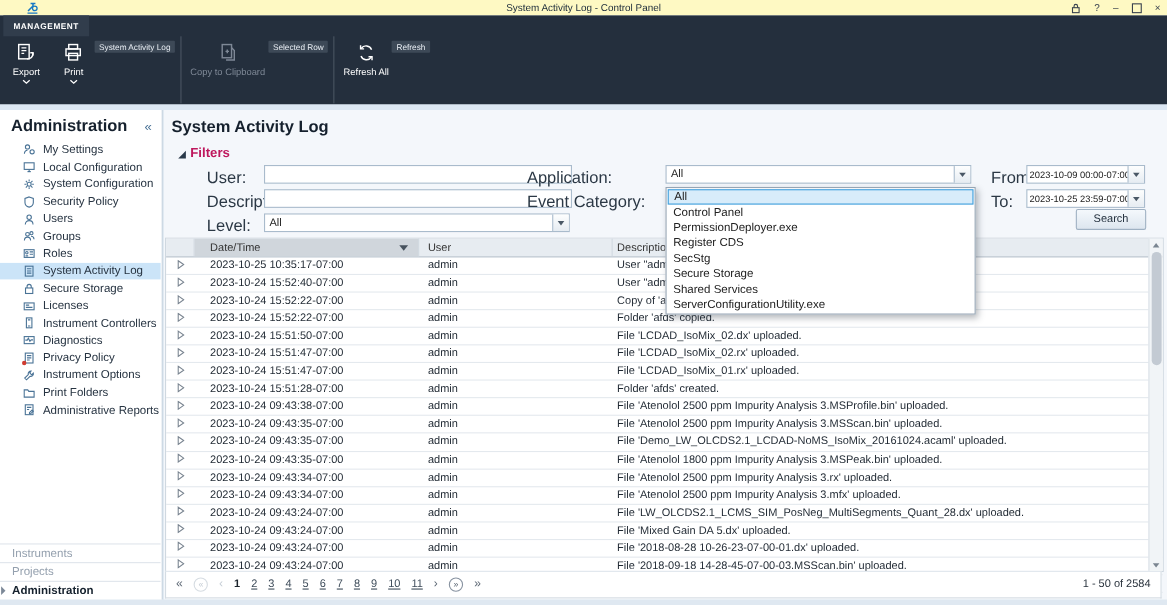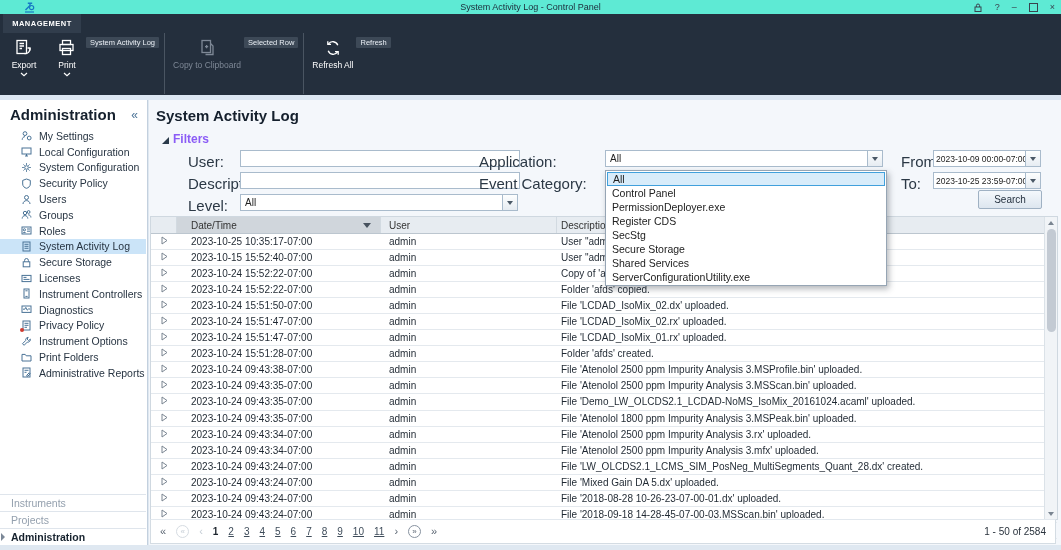--- a/index.html
+++ b/index.html
@@ -1,20 +1,20 @@
 <!DOCTYPE html>
 <html><head>
 <meta charset="utf-8">
 <style>
   html,body{margin:0;padding:0;}
   body{background:#8f9aa7;font-family:"Liberation Sans","DejaVu Sans",sans-serif;}
   #app{position:relative;width:1061px;height:550px;background:#dfe8f1;overflow:hidden;-webkit-font-smoothing:antialiased;}
 
   
-  .titlebar{position:absolute;left:0;top:0;width:1061px;height:14px;background:#5eead4;}
+  .titlebar{position:absolute;left:0;top:0;width:1061px;height:14px;background:#fef9c3;}
   .appicon{position:absolute;left:24px;top:1px;line-height:0;}
   .wtitle{position:absolute;left:0;right:0;top:0;height:14px;line-height:14px;text-align:center;font-size:9px;color:#1c2b3a;}
   .wincontrols{position:absolute;right:6px;top:0;height:14px;display:flex;align-items:center;gap:12px;z-index:9;}
   .wincontrols span{font-size:9px;color:#39424e;line-height:14px;}
   .maxbox{width:7px;height:7px;border:1px solid #39424e;display:inline-block;}
 
   
   .ribbon{position:absolute;left:0;top:14px;width:1061px;height:81px;background:#242f3d;}
   .ribbon-tab{position:absolute;left:3px;top:0;width:78px;height:19px;background:#313d4c;color:#fff;
     font-size:7.5px;font-weight:bold;letter-spacing:.5px;display:flex;align-items:center;justify-content:center;}
@@ -43,21 +43,21 @@
   .slabel{white-space:nowrap;}
   .sb-footer{position:absolute;left:0;right:1px;bottom:0;}
   .sb-foot-item{height:16px;border-top:1px solid #dfe5ec;display:flex;align-items:center;padding-left:11px;
     font-size:10.5px;color:#94a0ae;position:relative;cursor:default;}
   .sb-foot-item.active{color:#16222e;font-weight:bold;}
   .foot-marker{position:absolute;left:1px;top:4px;width:0;height:0;border-top:4px solid transparent;border-bottom:4px solid transparent;border-left:4px solid #7c8897;}
 
   
   .main{position:absolute;left:149px;top:100px;right:0;bottom:5px;background:#f4f7fb;}
   .page-title{position:absolute;left:7px;top:7px;font-size:15px;font-weight:bold;color:#15202d;}
-  .filters-hdr{position:absolute;left:13px;top:32px;display:flex;align-items:flex-end;gap:4px;font-size:12px;font-weight:bold;color:#8b5cf6;}
+  .filters-hdr{position:absolute;left:13px;top:32px;display:flex;align-items:flex-end;gap:4px;font-size:12px;font-weight:bold;color:#be185d;}
   .collapse-tri{width:0;height:0;border-left:7px solid transparent;border-bottom:7px solid #2a3a4a;margin-bottom:2px;}
   .flabel{position:absolute;font-size:15px;color:#2b3845;white-space:nowrap;}
   .flabel.r{width:122px;text-align:left;}
   .finput{position:absolute;height:15px;border:1px solid #a9bbcc;background:#fff;font-size:10px;color:#222;
     padding:0 3px;box-sizing:content-box;outline:none;font-family:inherit;}
   .combo{position:absolute;height:17px;border:1px solid #a9bbcc;background:#fff;display:flex;align-items:stretch;box-sizing:border-box;}
   .combo-value{flex:1;font-size:10px;color:#222;padding-left:4px;display:flex;align-items:center;overflow:hidden;white-space:nowrap;}
   .combo-value.small{font-size:8.5px;padding-left:2px;}
   .combo-btn{width:14px;border-left:1px solid #a9bbcc;background:linear-gradient(#fdfefe,#e6ecf2);display:flex;align-items:center;justify-content:center;flex:none;}
   .tri-down{width:0;height:0;border-left:3.5px solid transparent;border-right:3.5px solid transparent;border-top:4px solid #4a5866;}
@@ -405,21 +405,21 @@
             <div class="td td-date">2023-10-25 10:35:17-07:00</div>
             <div class="td td-user">admin</div>
             <div class="td td-desc">User "admin" logged in</div>
           </div>
           <div class="tr">
             <div class="td td-exp">
               <span><svg width="7" height="9" viewBox="0 0 7 9">
                   <path d="M1 1L6 4.5 1 8Z" fill="none" stroke="#7a8591" stroke-width="1"></path>
                 </svg></span>
             </div>
-            <div class="td td-date">2023-10-15 15:52:40-07:00</div>
+            <div class="td td-date">2023-10-24 15:52:40-07:00</div>
             <div class="td td-user">admin</div>
             <div class="td td-desc">User "admin" logged in</div>
           </div>
           <div class="tr">
             <div class="td td-exp">
               <span><svg width="7" height="9" viewBox="0 0 7 9">
                   <path d="M1 1L6 4.5 1 8Z" fill="none" stroke="#7a8591" stroke-width="1"></path>
                 </svg></span>
             </div>
             <div class="td td-date">2023-10-24 15:52:22-07:00</div>
@@ -537,21 +537,21 @@
             <div class="td td-desc">File 'Atenolol 2500 ppm Impurity Analysis 3.mfx' uploaded.</div>
           </div>
           <div class="tr">
             <div class="td td-exp">
               <span><svg width="7" height="9" viewBox="0 0 7 9">
                   <path d="M1 1L6 4.5 1 8Z" fill="none" stroke="#7a8591" stroke-width="1"></path>
                 </svg></span>
             </div>
             <div class="td td-date">2023-10-24 09:43:24-07:00</div>
             <div class="td td-user">admin</div>
-            <div class="td td-desc">File 'LW_OLCDS2.1_LCMS_SIM_PosNeg_MultiSegments_Quant_28.dx' created.</div>
+            <div class="td td-desc">File 'LW_OLCDS2.1_LCMS_SIM_PosNeg_MultiSegments_Quant_28.dx' uploaded.</div>
           </div>
           <div class="tr">
             <div class="td td-exp">
               <span><svg width="7" height="9" viewBox="0 0 7 9">
                   <path d="M1 1L6 4.5 1 8Z" fill="none" stroke="#7a8591" stroke-width="1"></path>
                 </svg></span>
             </div>
             <div class="td td-date">2023-10-24 09:43:24-07:00</div>
             <div class="td td-user">admin</div>
             <div class="td td-desc">File 'Mixed Gain DA 5.dx' uploaded.</div>

